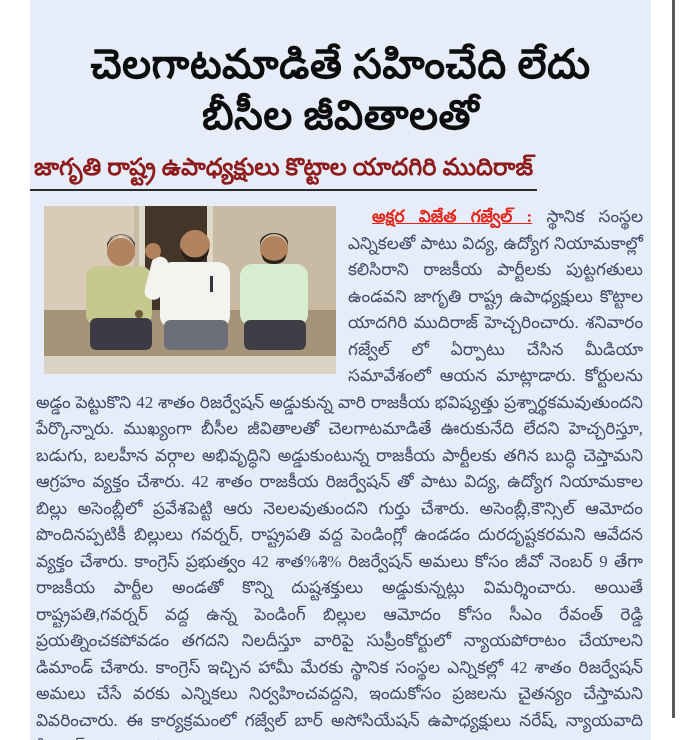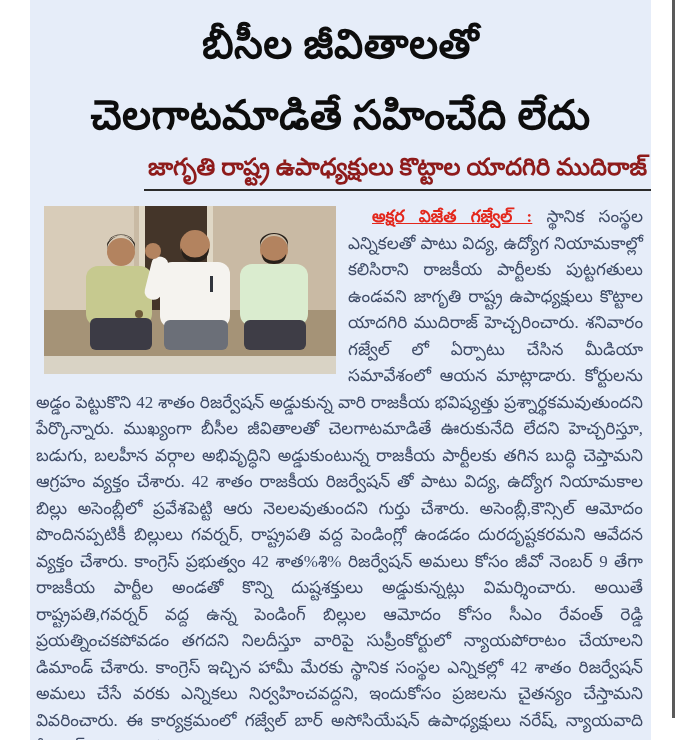--- a/index.html
+++ b/index.html
@@ -28,21 +28,21 @@
   .headline .hl-line{
     font-size:41px;
     font-weight:700;
     line-height:1.0;
     letter-spacing:0.5px;
     margin:0;
   }
   .headline .hl1{margin:10px 0 0 0;}
   .headline .hl2{margin:30px 0 0 0;}
   .subhead-wrap{
-    text-align:right;
+    text-align:left;
     margin-top:18px;
   }
   .subhead{
     display:inline-block;
     font-size:24px;
     font-weight:700;
     color:#8e1b1b;
     padding:0 4px 9px 4px;
     border-bottom:2px solid #2b2b2b;
     line-height:1.1;
@@ -68,22 +68,22 @@
     text-decoration:underline;
   }
 </style>
 </head>
 <body>
 
 <div class="sheet">
   <div class="clip">
 
     <div class="headline">
+      <div class="hl-line hl2">చెలగాటమాడితే సహించేది లేదు</div>
       <div class="hl-line hl1">బీసీల జీవితాలతో</div>
-      <div class="hl-line hl2">చెలగాటమాడితే సహించేది లేదు</div>
     </div>
 
     <div class="subhead-wrap">
       <span class="subhead">జాగృతి రాష్ట్ర ఉపాధ్యక్షులు కొట్టాల యాదగిరి ముదిరాజ్</span>
     </div>
 
     <div class="article">
 
       <svg class="photo" viewBox="0 0 292 168" xmlns="http://www.w3.org/2000/svg" role="img">
 

